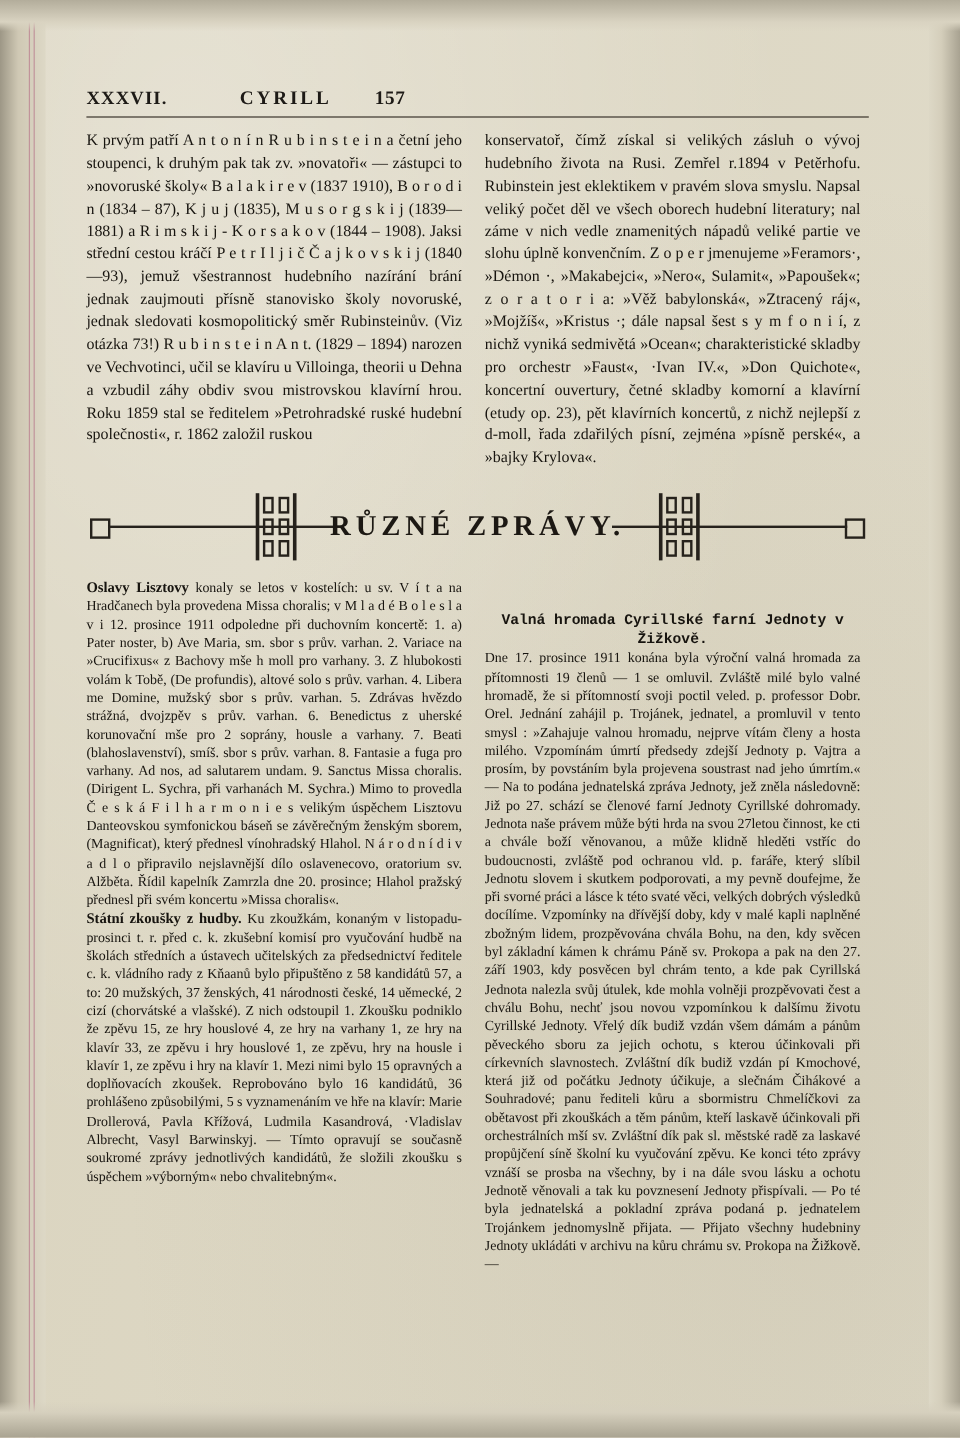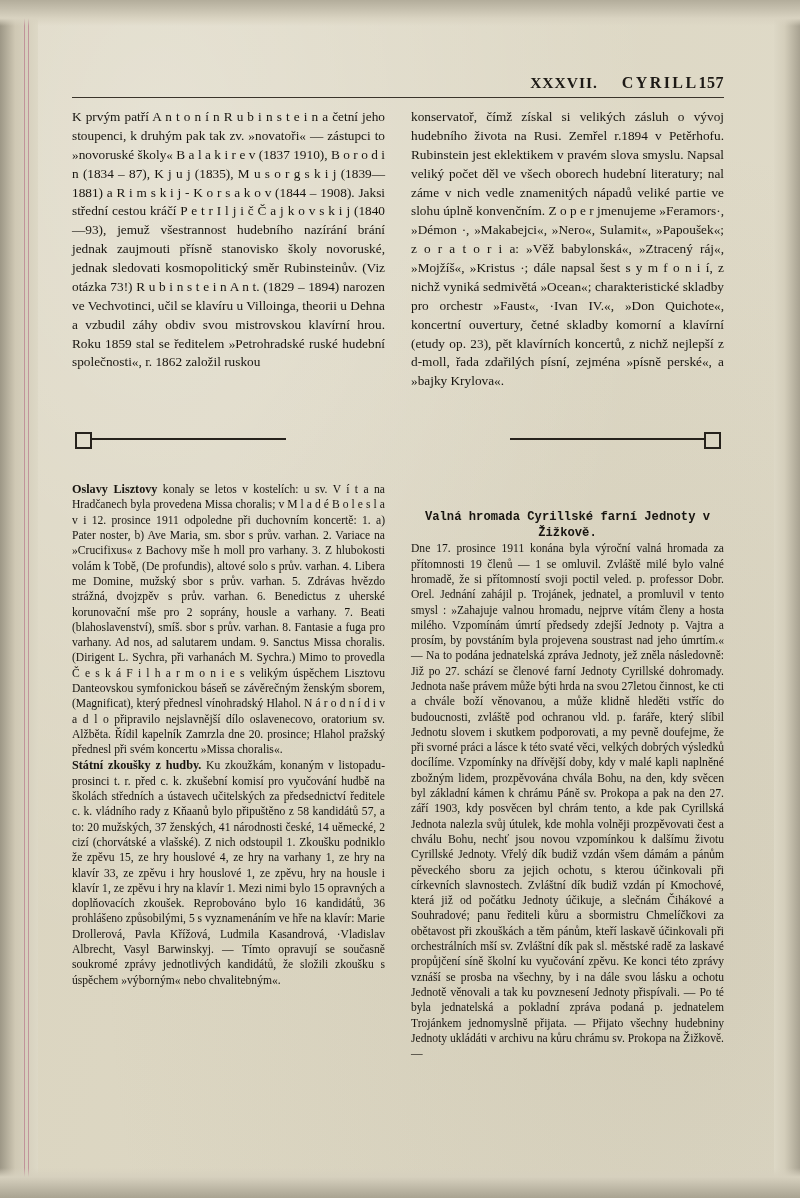--- a/index.html
+++ b/index.html
@@ -66,45 +66,45 @@
     position: absolute;
     left: 72px;
     top: 74px;
     width: 652px;
   }
 
   
   .runhead {
     display: flex;
     align-items: baseline;
-    justify-content: flex-end;
+    justify-content: flex-start;
     font-size: 15.5px;
     letter-spacing: .5px;
     color: #1d1a16;
     margin-bottom: 5px;
+    gap: 36px;
   }
   .runhead .folio-left { font-weight: 700; letter-spacing: 1px; }
   .runhead .journal {
     font-weight: 700;
     letter-spacing: 2.4px;
     font-size: 16px;
     margin-left: 24px;
   }
   .runhead .folio-right { font-weight: 700; font-size: 16px; }
   .rule-head {
     border: none;
     border-top: 1px solid #3a342b;
     margin: 2px 0 10px 0;
   }
 
   
   .cols2 {
     display: flex;
-    gap: 9px;
-    justify-content: space-between;
+    gap: 19px;
   }
   .col {
     width: 313px;
     font-size: 13.3px;
     line-height: 1.42;
     text-align: justify;
     color: #17140f;
     hyphens: auto;
   }
   .col p { margin: 0; text-indent: 0; }
@@ -208,20 +208,39 @@
       <div class="col">
         <p>konservatoř, čímž získal si velikých zásluh o vývoj hudebního života na Rusi. Zemřel r.1894 v Petěrhofu. Rubinstein jest eklektikem v pravém slova smyslu. Napsal veliký počet děl ve všech oborech hudební literatury; nal záme v nich vedle znamenitých nápadů veliké partie ve slohu úplně konvenčním. Z o p e r jmenujeme »Feramors·, »Démon ·, »Makabejci«, »Nero«, Sulamit«, »Papoušek«; z o r a t o r i a: »Věž babylonská«, »Ztracený ráj«, »Mojžíš«, »Kristus ·; dále napsal šest s y m f o n i í, z nichž vyniká sedmivětá »Ocean«; charakteristické skladby pro orchestr »Faust«, ·Ivan IV.«, »Don Quichote«, koncertní ouvertury, četné skladby komorní a klavírní (etudy op. 23), pět klavírních koncertů, z nichž nejlepší z d-moll, řada zdařilých písní, zejména »písně perské«, a »bajky Krylova«.</p>
       </div>
     </div>
 
     <div class="divider">
       <div class="sq l"></div>
       <div class="line left"></div>
       <div class="sq r"></div>
       <div class="line right"></div>
+      <div class="centerbox">
+        <div class="grille">
+          <i></i>
+            <i></i>
+            <i></i>
+            <i></i>
+            <i></i>
+            <i></i>
+        </div>
+        <div class="rz-title">RŮZNÉ ZPRÁVY.</div>
+        <div class="grille mirrored">
+          <i></i>
+            <i></i>
+            <i></i>
+            <i></i>
+            <i></i>
+            <i></i>
+        </div>
+      </div>
     </div>
 
     <div class="cols2 news">
       <div class="col news-col">
         <p class="indent">
           <span class="news-head">Oslavy Lisztovy</span><span> konaly se letos v kostelích: u sv.  V í t a  na Hradčanech byla provedena Missa choralis; v M l a d é  B o l e s l a v i 12. prosince 1911 odpoledne při duchovním koncertě: 1. a) Pater noster, b) Ave Maria, sm. sbor s prův. varhan. 2. Variace na »Crucifixus« z Bachovy mše h moll pro varhany. 3. Z hlubokosti volám k Tobě, (De profundis), altové solo s prův. varhan. 4. Libera me Domine, mužský sbor s prův. varhan. 5. Zdrávas hvězdo strážná, dvojzpěv s prův. varhan. 6. Benedictus z uherské korunovační mše pro 2 soprány, housle a varhany. 7. Beati (blahoslavenství), smíš. sbor s prův. varhan. 8. Fantasie a fuga pro varhany. Ad nos, ad salutarem undam. 9. Sanctus Missa choralis. (Dirigent L. Sychra, při varhanách M. Sychra.) Mimo to provedla Č e s k á  F i l h a r m o n i e s velikým úspěchem Lisztovu Danteovskou symfonickou báseň se závěrečným ženským sborem, (Magnificat), který přednesl vínohradský Hlahol. N á r o d n í  d i v a d l o připravilo nejslavnější dílo oslavenecovo, oratorium sv. Alžběta. Řídil kapelník Zamrzla dne 20. prosince; Hlahol pražský přednesl při svém koncertu »Missa choralis«.</span>
         </p>
         <p class="indent">
           <span class="news-head">Státní zkoušky z hudby.</span><span> Ku zkoužkám, konaným v listopadu-prosinci t. r. před c. k. zkušební komisí pro vyučování hudbě na školách středních a ústavech učitelských za předsednictví ředitele c. k. vládního rady z Kňaanů bylo připuštěno z 58 kandidátů 57, a to: 20 mužských, 37 ženských, 41 národnosti české, 14 uěmecké, 2 cizí (chorvátské a vlašské). Z nich odstoupil 1. Zkoušku podniklo že zpěvu 15, ze hry houslové 4, ze hry na varhany 1, ze hry na klavír 33, ze zpěvu i hry houslové 1, ze zpěvu, hry na housle i klavír 1, ze zpěvu i hry na klavír 1. Mezi nimi bylo 15 opravných a doplňovacích zkoušek. Reprobováno bylo 16 kandidátů, 36 prohlášeno způsobilými, 5 s vyznamenáním ve hře na klavír: Marie Drollerová, Pavla Křížová, Ludmila Kasandrová, ·Vladislav Albrecht, Vasyl Barwinskyj. — Tímto opravují se současně soukromé zprávy jednotlivých kandidátů, že složili zkoušku s úspěchem »výborným« nebo chvalitebným«.</span>
         </p>

